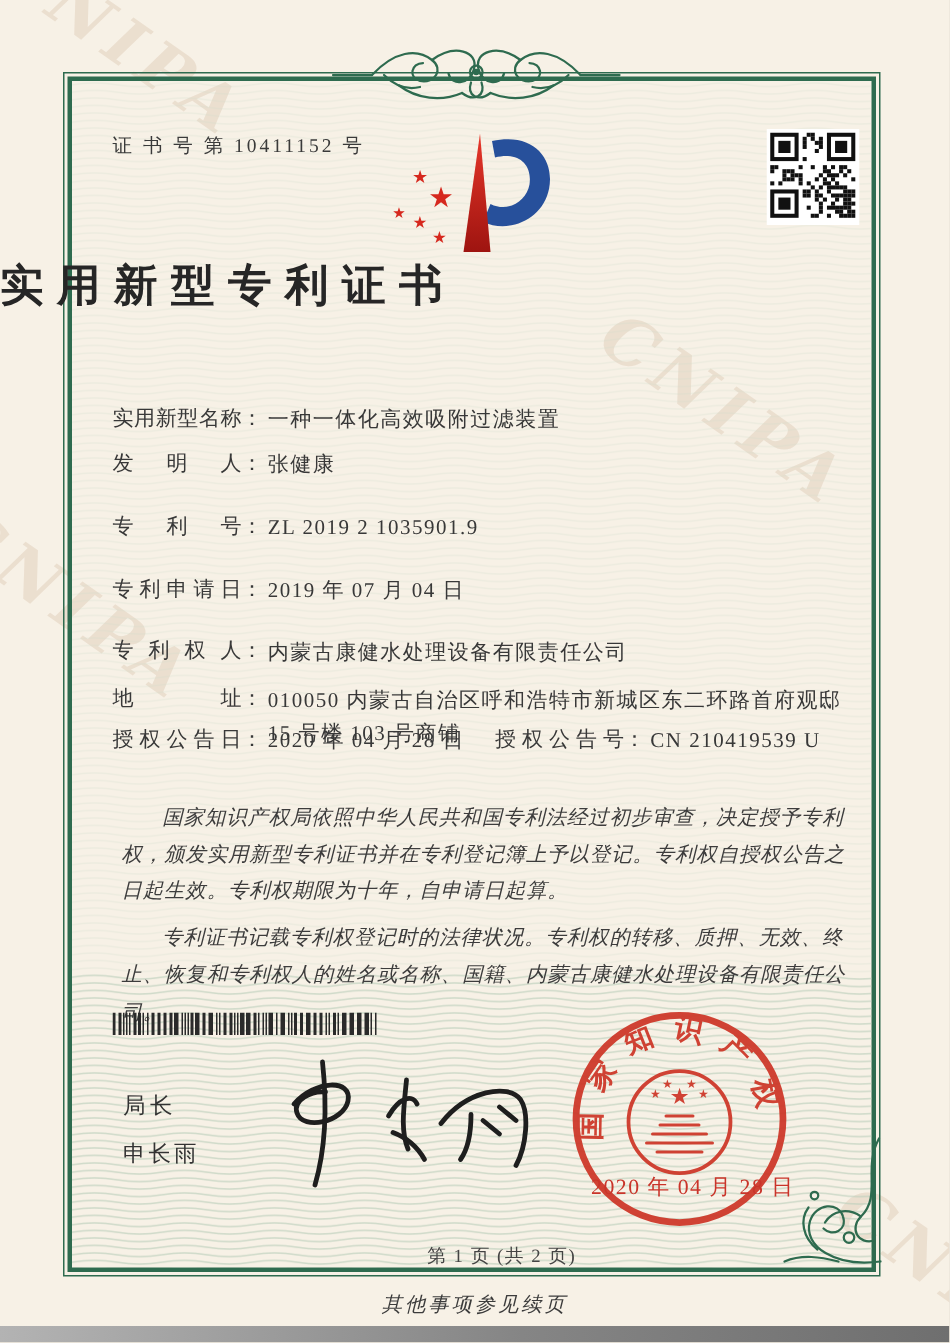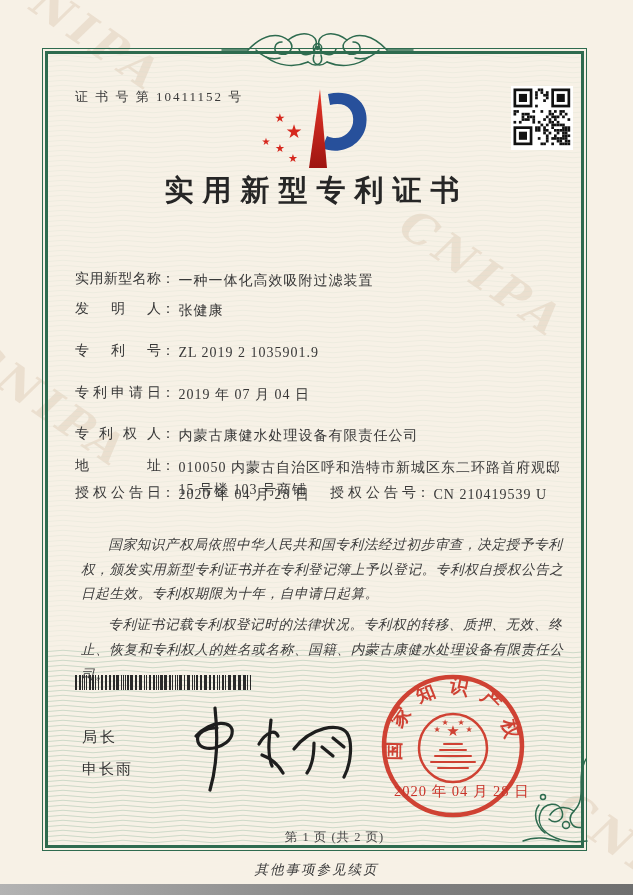--- a/index.html
+++ b/index.html
@@ -31,21 +31,21 @@
   }
   .waves{position:absolute;left:0;top:0;}
   .cert-no{
     position:absolute;left:75px;top:88px;
     font-size:13px;letter-spacing:2px;color:#3a3a3a;
   }
   .logo{position:absolute;left:250px;top:84px;}
   .qr{position:absolute;left:511px;top:86px;}
   .title{
     position:absolute;left:0;right:0;top:171px;
-    text-align:center;
+    text-align:left;
     font-size:29px;font-weight:bold;letter-spacing:9px;
     color:#262626;
   }
   .frow{position:absolute;left:75px;width:505px;font-size:14px;color:#383838;}
   .flabel{
     display:inline-block;width:86px;
     text-align:justify;text-align-last:justify;
     vertical-align:top;letter-spacing:0;
   }
   .colon{display:inline-block;vertical-align:top;}

